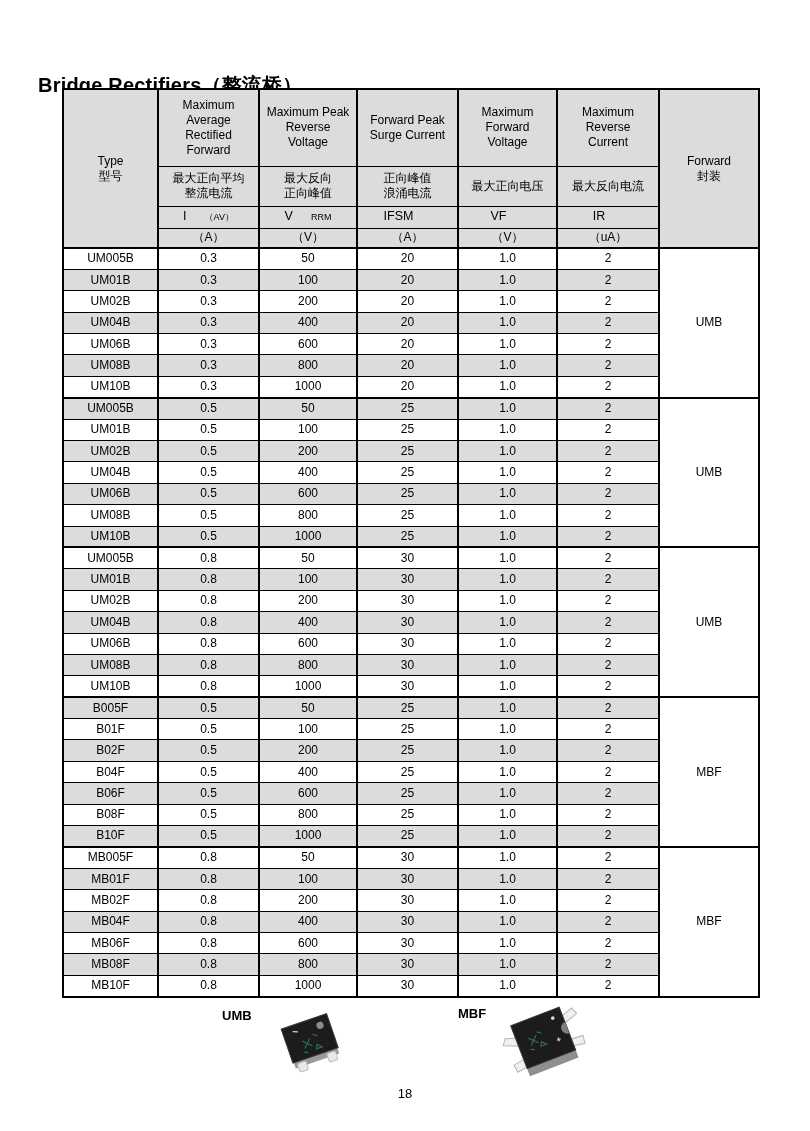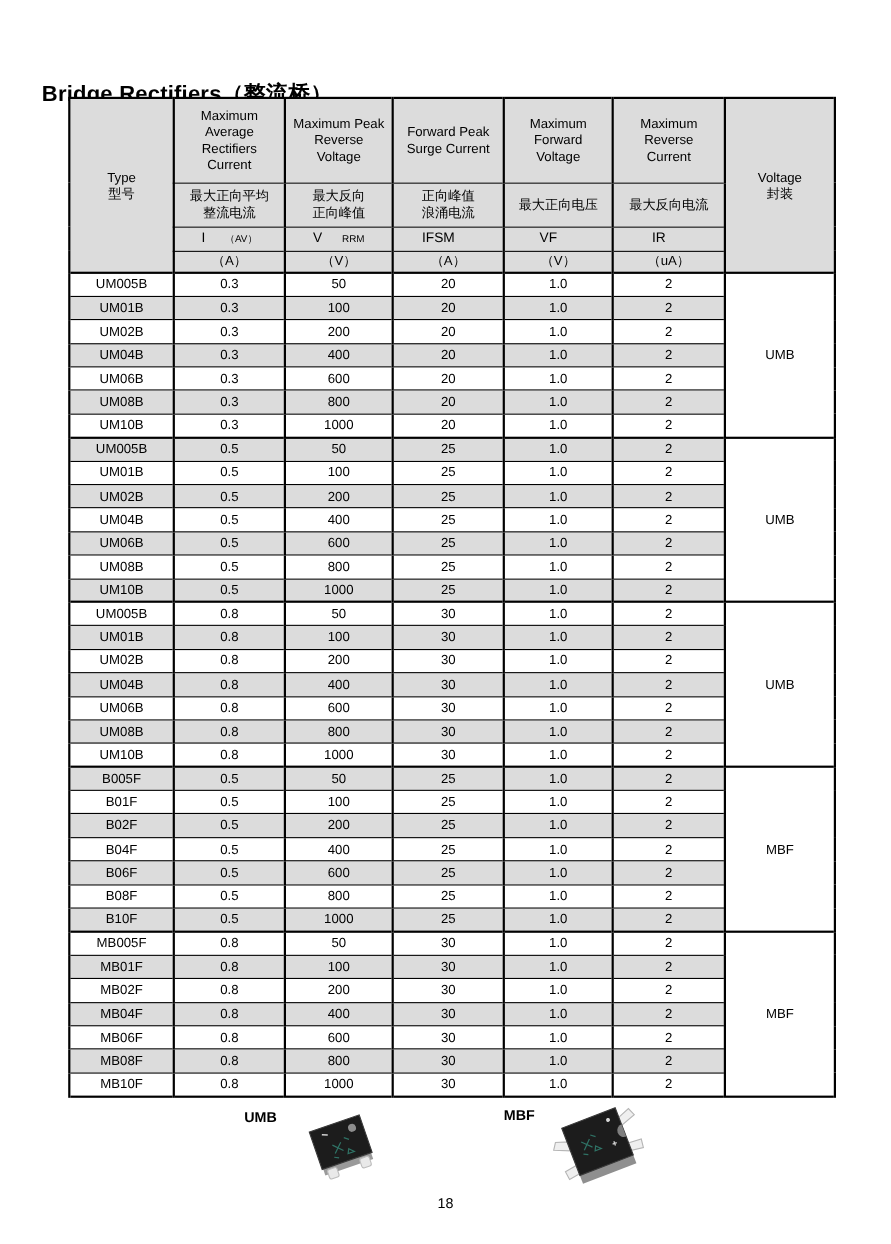--- a/index.html
+++ b/index.html
@@ -59,27 +59,27 @@
         <col style="width:99px">
         <col style="width:102px">
       <col style="width:100px">
     </colgroup>
     <thead>
       <tr class="hrow-en">
         <th rowspan="4">
           <span>Type</span><br>
           <span>型号</span>
         </th>
-        <th><span class="hdr-en">Maximum Average Rectifiers Current</span></th>
+        <th><span class="hdr-en">Maximum Average Rectified Forward</span></th>
         <th><span class="hdr-en">Maximum Peak Reverse Voltage</span></th>
         <th><span class="hdr-en">Forward Peak Surge Current</span></th>
         <th><span class="hdr-en">Maximum Forward Voltage</span></th>
         <th><span class="hdr-en">Maximum Reverse Current</span></th>
         <th rowspan="4">
-          <span>Voltage</span><br>
+          <span>Forward</span><br>
           <span>封装</span>
         </th>
       </tr>
       <tr class="hrow-cn">
         <th>
           <span class="cn-line">最大正向平均</span>
           <span class="cn-line">整流电流</span>
         </th>
         <th>
           <span class="cn-line">最大反向</span>

